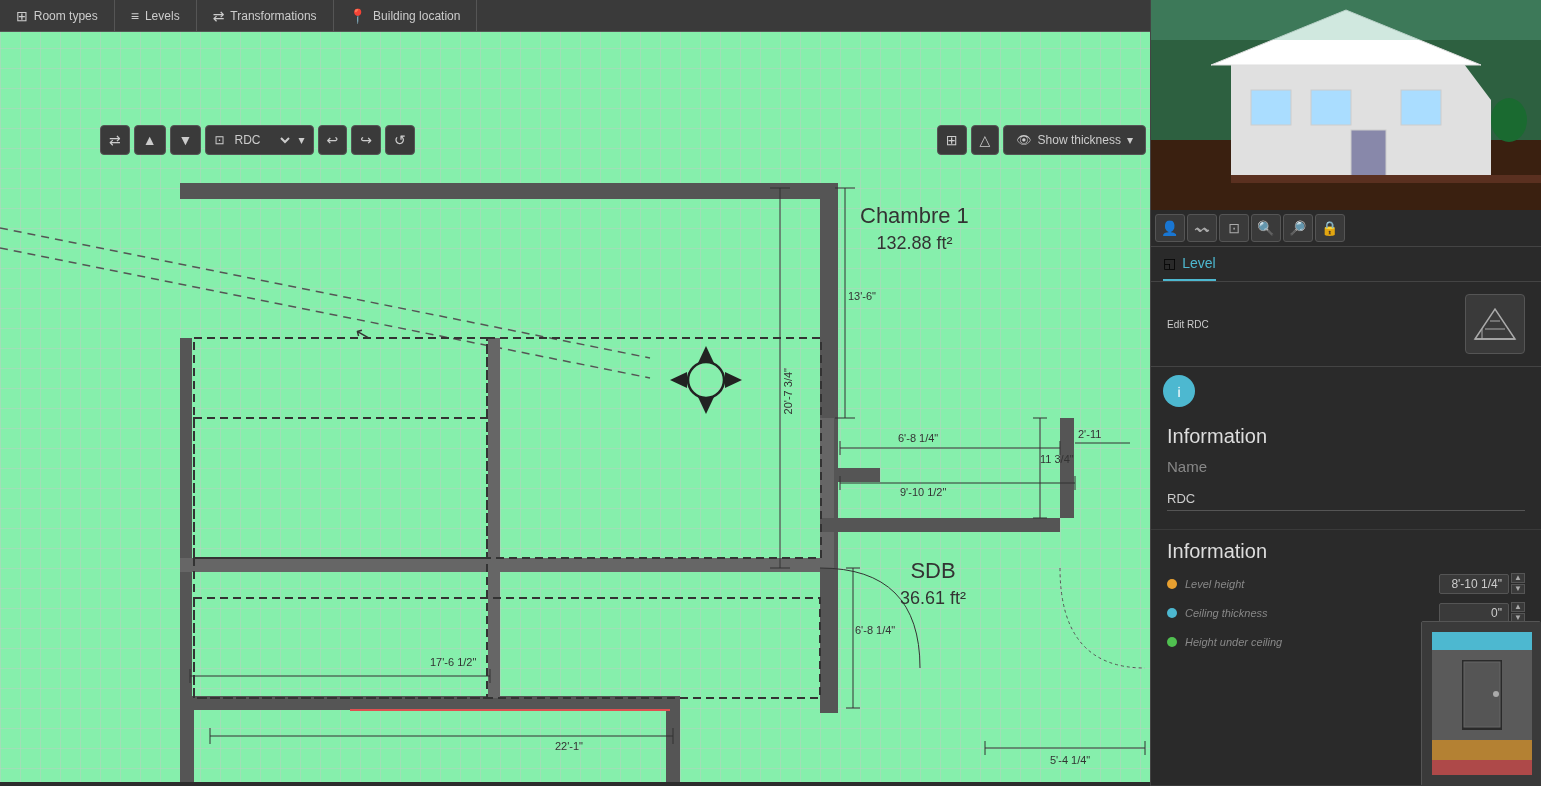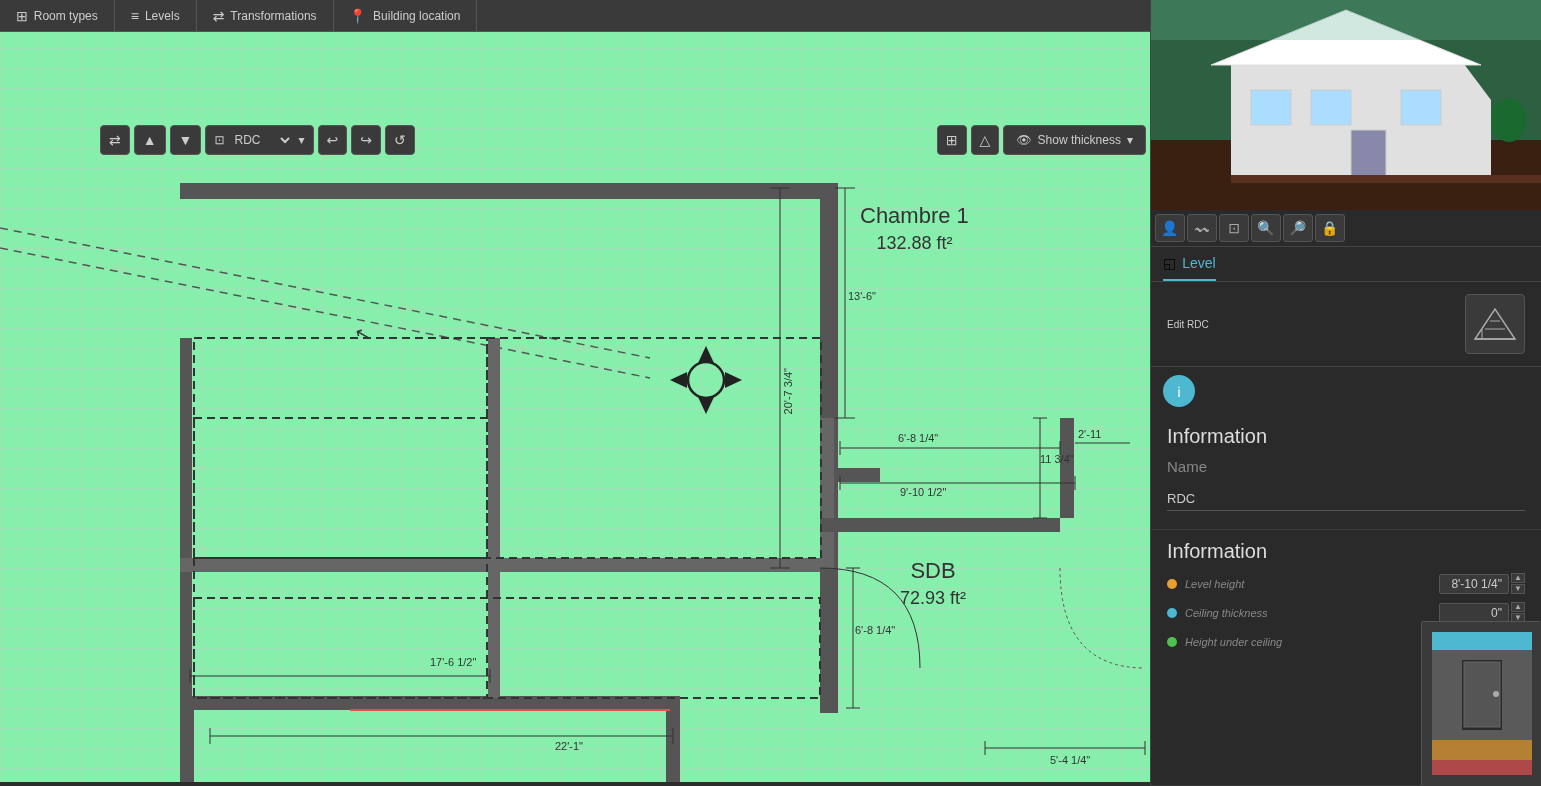--- a/index.html
+++ b/index.html
@@ -520,21 +520,21 @@
 
   </svg>
 
   <div class="room-label" style="left:860px;top:175px;">
     <span class="room-name">Chambre 1</span>
     <span class="room-area">132.88 ft²</span>
   </div>
 
   <div class="room-label" style="left:900px;top:530px;">
     <span class="room-name">SDB</span>
-    <span class="room-area">72.93 ft²</span>
+    <span class="room-area">36.61 ft²</span>
   </div>
 
   <div class="dim-label" style="left:848px;top:262px;">13'-6"</div>
   <div class="dim-label" style="left:782px;top:340px;writing-mode:vertical-rl;transform:rotate(180deg)">20'-7 3/4"</div>
   <div class="dim-label" style="left:898px;top:404px;">6'-8 1/4"</div>
   <div class="dim-label" style="left:1078px;top:400px;">2'-11</div>
   <div class="dim-label" style="left:1040px;top:425px;">11 3/4"</div>
   <div class="dim-label" style="left:900px;top:458px;">9'-10 1/2"</div>
   <div class="dim-label" style="left:430px;top:628px;">17'-6 1/2"</div>
   <div class="dim-label" style="left:555px;top:712px;">22'-1"</div>

